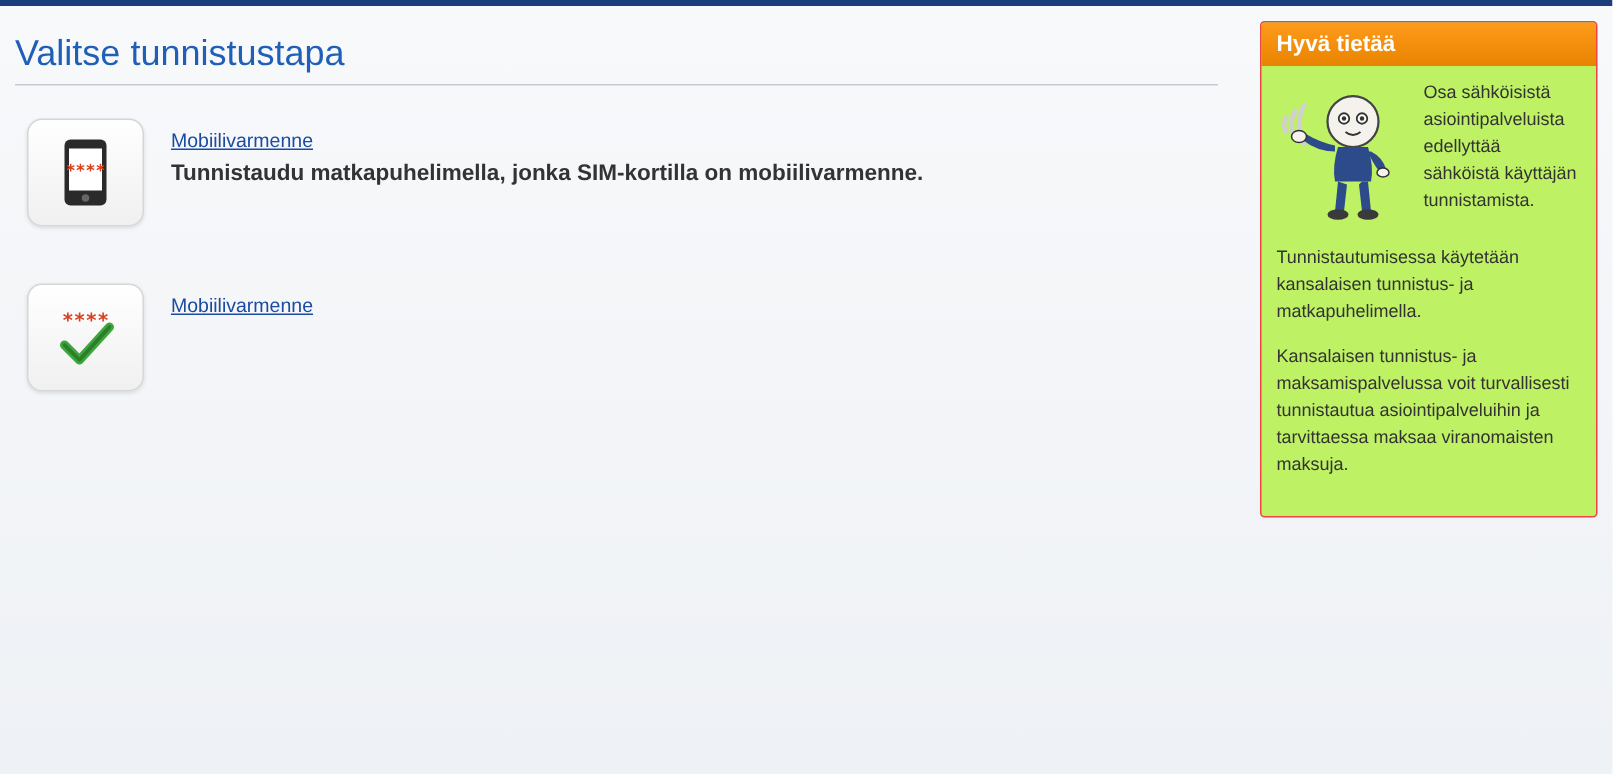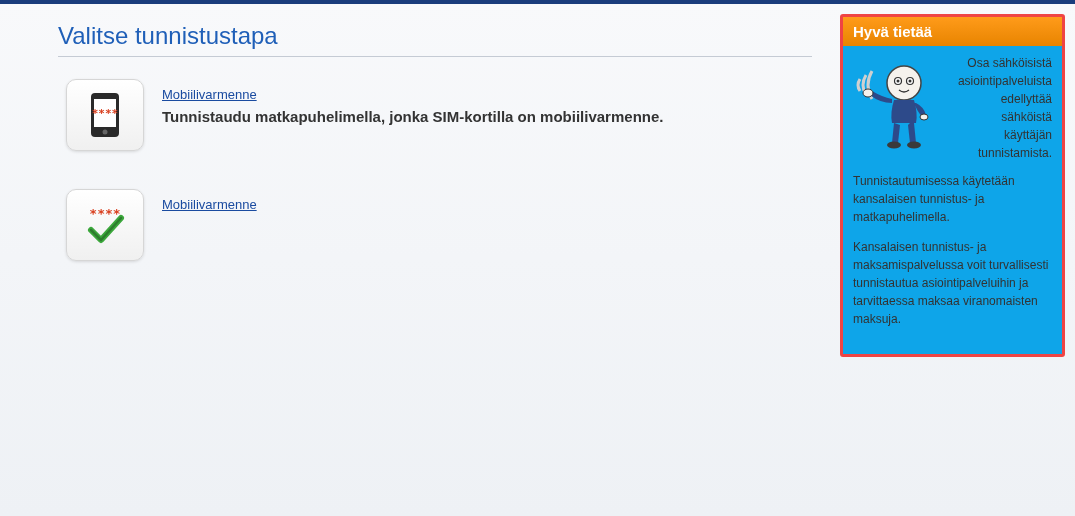--- a/index.html
+++ b/index.html
@@ -12,21 +12,20 @@
     }
     .top-bar {
       height: 4px;
       background: #1a3d7c;
       width: 100%;
     }
     .container {
       display: flex;
       padding: 10px 10px 0 10px;
       gap: 28px;
-      margin-left: 48px;
     }
     .main-content {
       flex: 1;
     }
     .page-title {
       color: #1f5fb8;
       font-size: 24px;
       font-weight: normal;
       padding: 8px 0 6px 0;
       border-bottom: 1px solid #c5cbd4;
@@ -67,43 +66,42 @@
       color: #333;
       font-size: 15px;
       line-height: 1.4;
       font-weight: bold;
     }
     .sidebar {
       width: 225px;
       flex-shrink: 0;
     }
     .sidebar-box {
-      border: 3px solid #ef4444;
-      background: #0ea5e9;
+      border: 1px solid #ef4444;
+      background: #bef264;
       border-radius: 3px;
       overflow: hidden;
     }
     .sidebar-header {
       background: linear-gradient(to bottom, #ff9b1a 0%, #e88400 100%);
       color: #ffffff;
       font-weight: bold;
       font-size: 15px;
       padding: 6px 10px;
     }
     .sidebar-body {
       padding: 8px 10px 14px 10px;
       font-size: 12px;
       color: #333;
       line-height: 1.5;
     }
     .sidebar-intro {
       display: flex;
       gap: 8px;
       margin-bottom: 10px;
-      text-align: right;
     }
     .mascot {
       width: 90px;
       height: 100px;
       flex-shrink: 0;
       display: flex;
       align-items: center;
       justify-content: center;
     }
     .sidebar-para {

